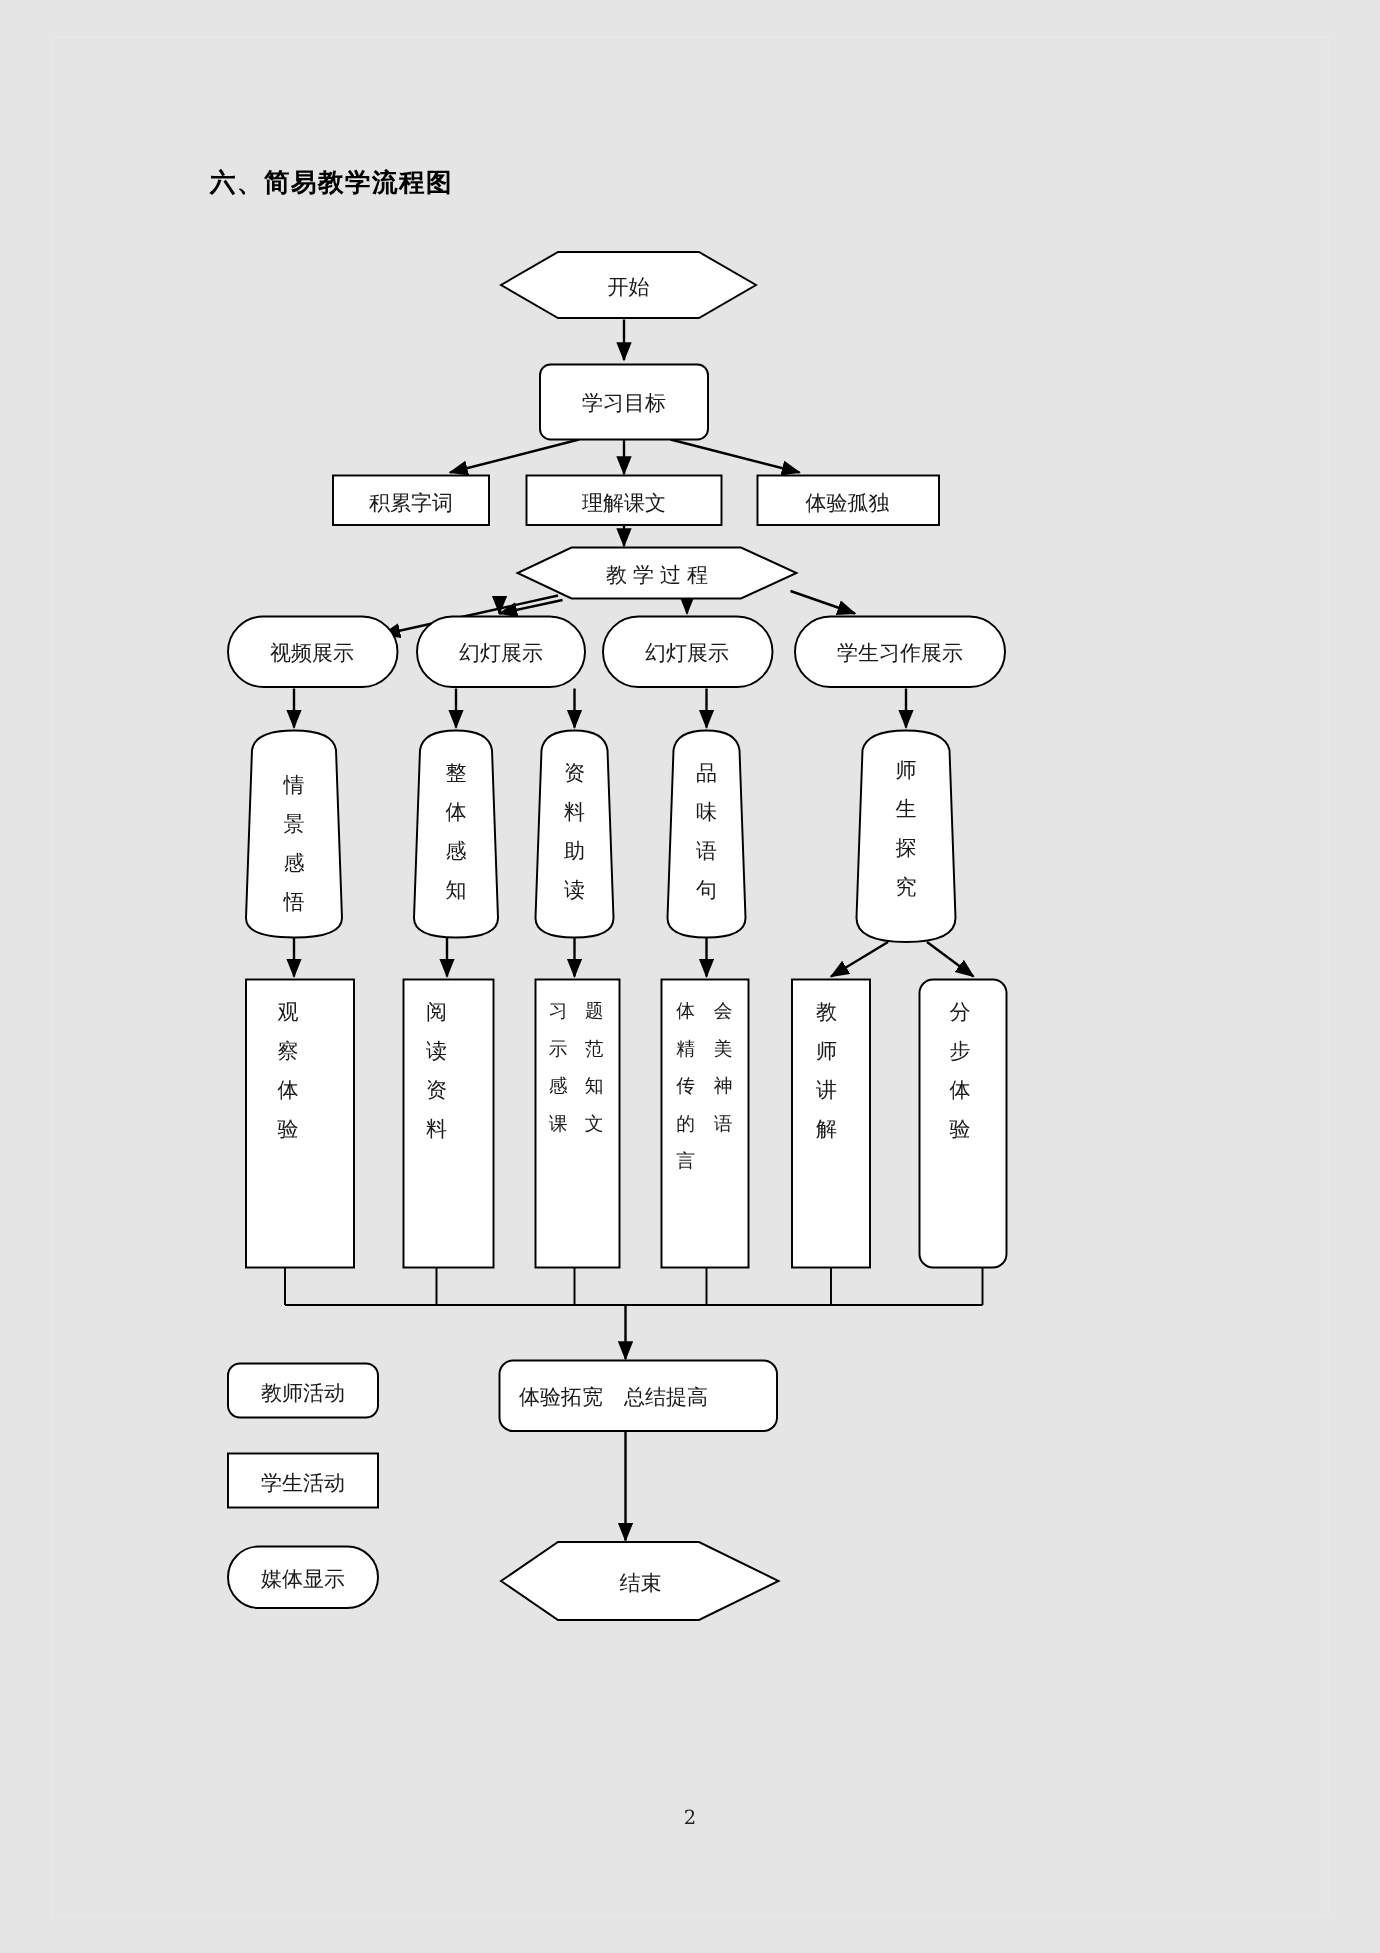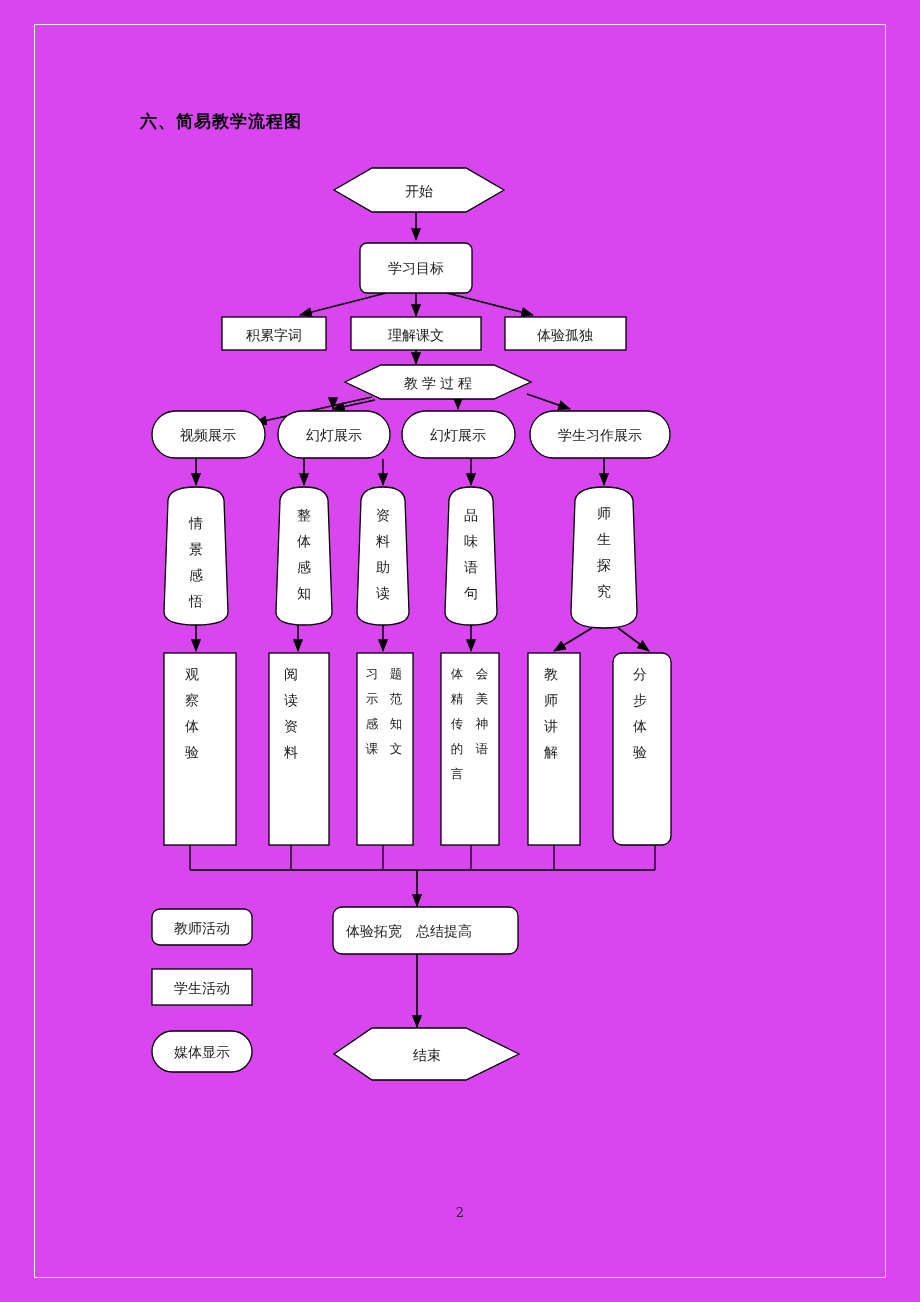--- a/index.html
+++ b/index.html
@@ -1,21 +1,21 @@
 <!DOCTYPE html>
 <html><head>
 <meta charset="utf-8">
 <style>
   html,body{margin:0;padding:0;background:#fff;}
   body{
     width:920px;height:1302px;position:relative;overflow:hidden;
     font-family:"DejaVu Sans","Liberation Sans",sans-serif;
     color:#000;
   }
-  #page{position:absolute;left:0;top:0;width:920px;height:1302px;background:#d946ef;}
+  #page{position:absolute;left:0;top:0;width:920px;height:1302px;background:#e5e5e5;}
   #page-frame{
     position:absolute;left:34px;top:24px;width:852px;height:1254px;
     border:1px solid #e9e9e9;box-sizing:border-box;pointer-events:none;
   }
   #doc-title{
     position:absolute;left:140px;top:110px;
     font-size:17px;font-weight:bold;letter-spacing:1px;
     font-family:"DejaVu Sans","Liberation Sans",sans-serif;
     white-space:nowrap;
   }

